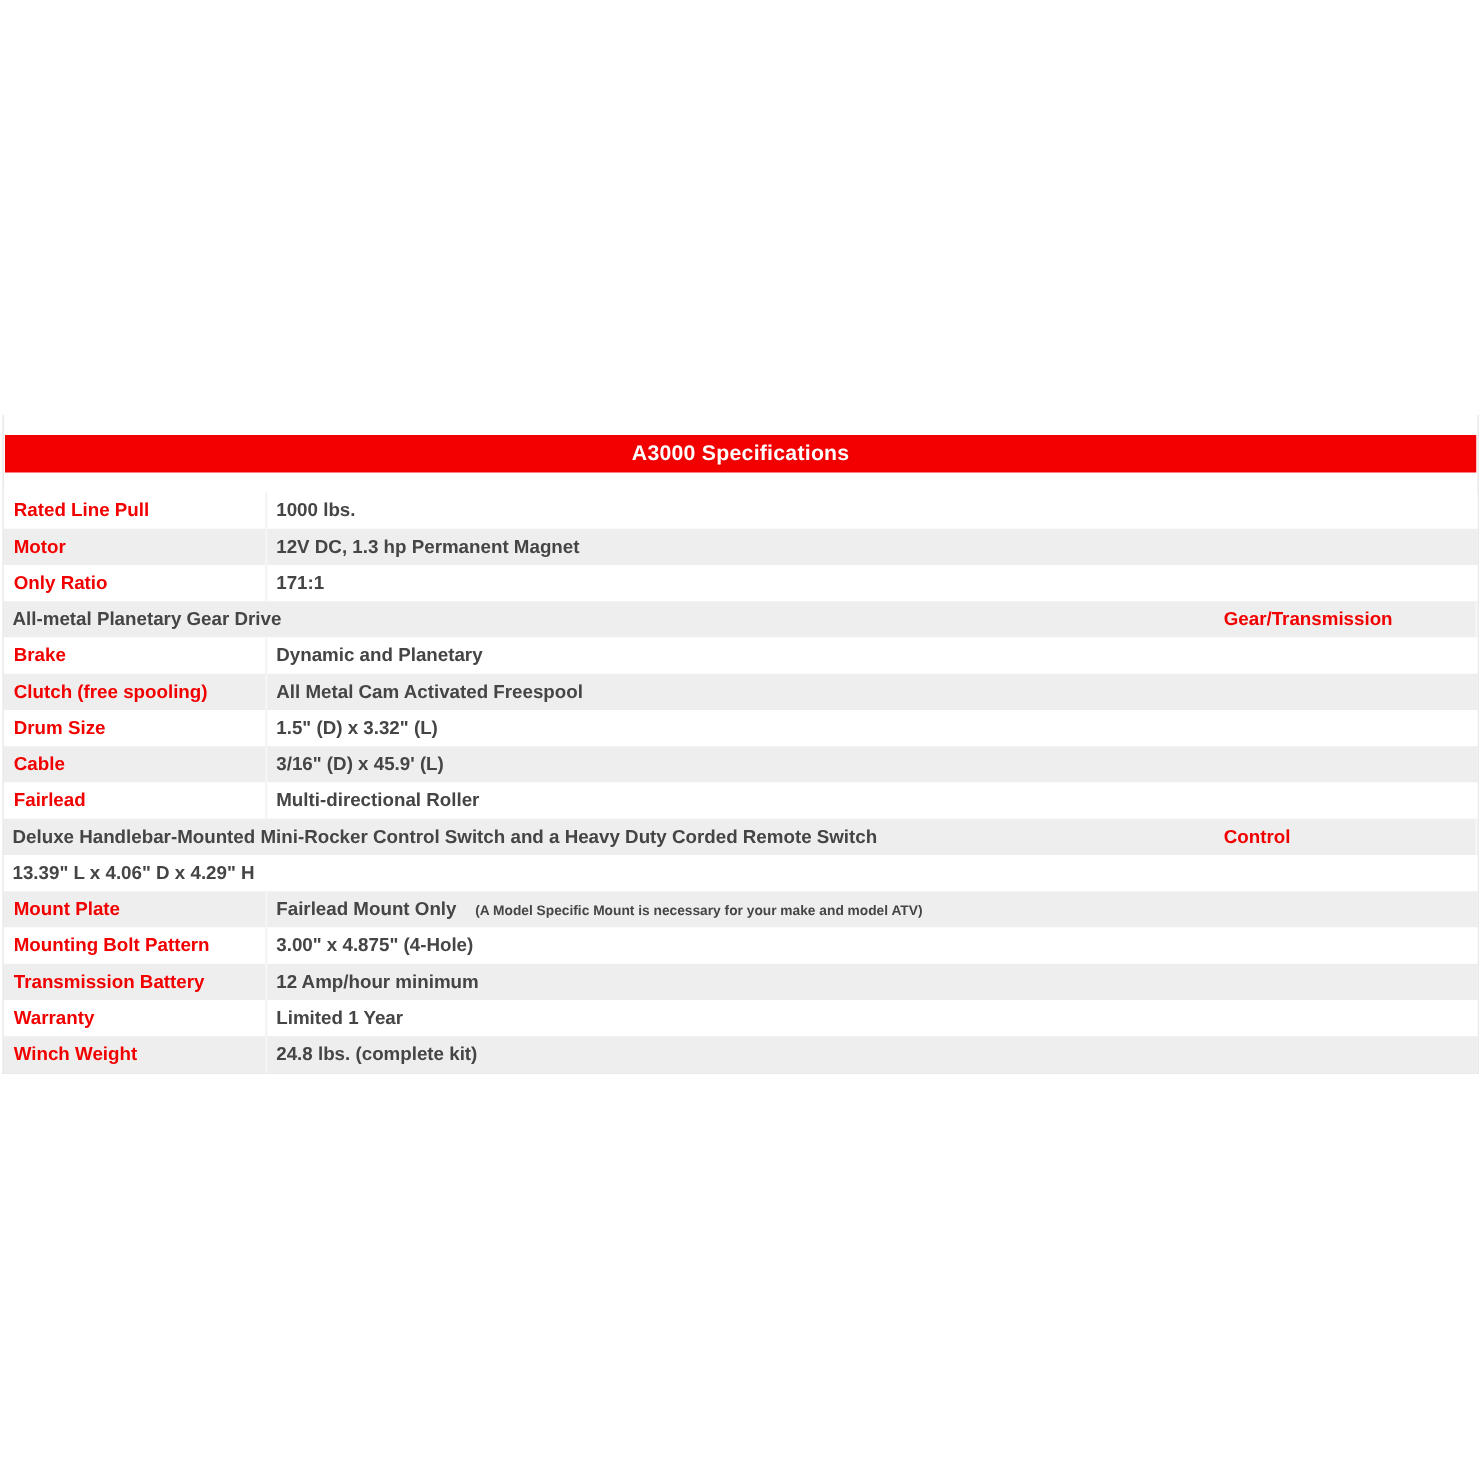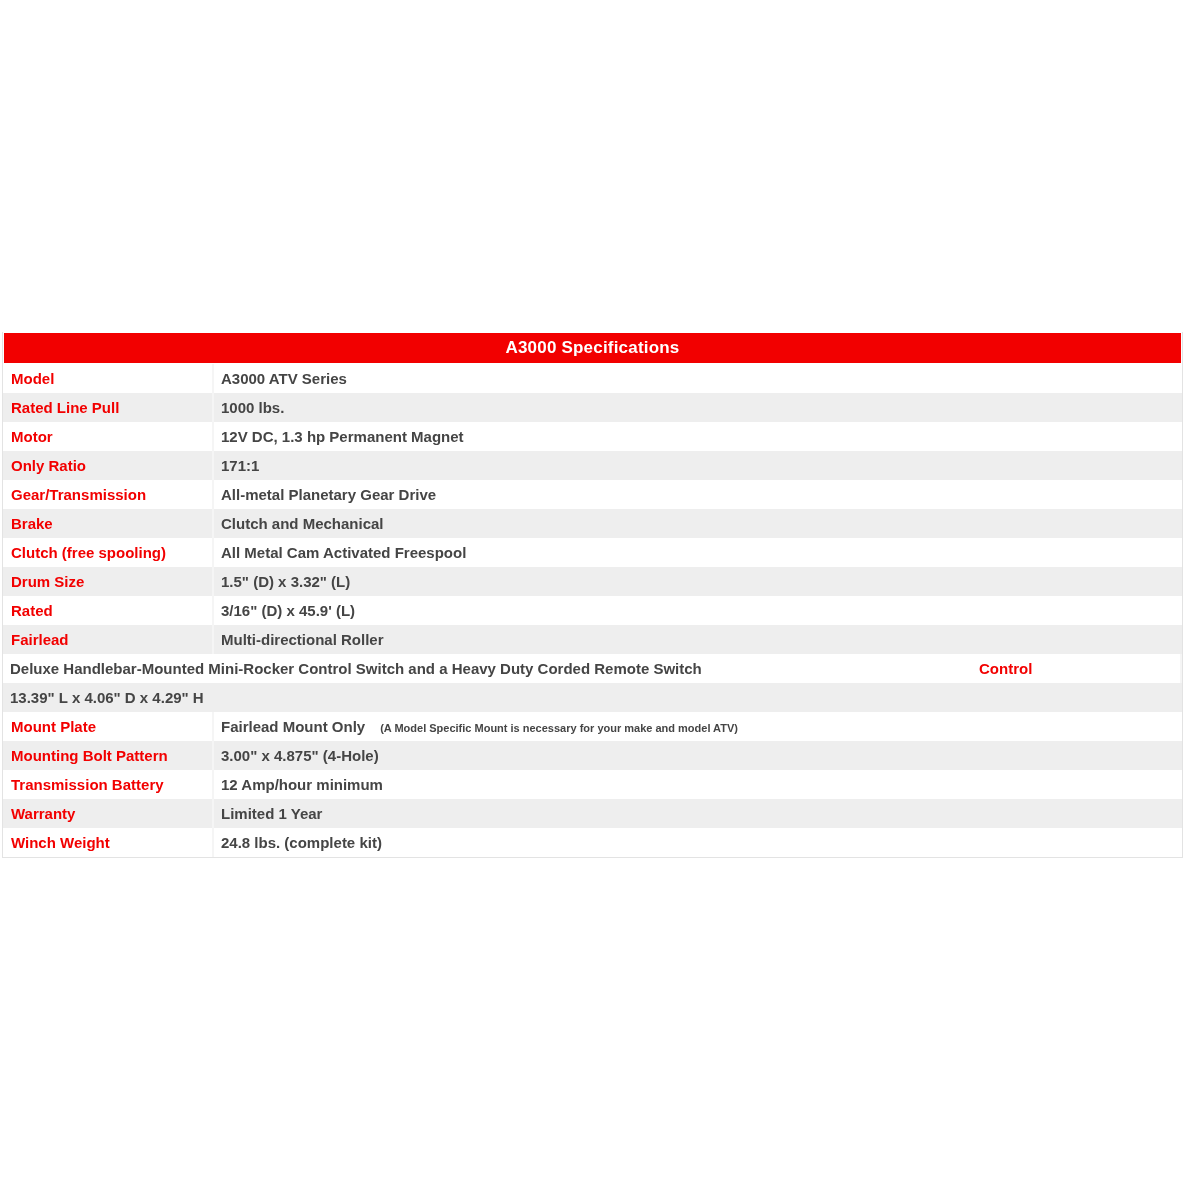--- a/index.html
+++ b/index.html
@@ -14,21 +14,21 @@
   .spec-table {
     position: absolute;
     top: 332px; left: 2px;
     width: 1181px;
     border: 1px solid var(--border, #e3e3e3);
     border-top: none;
     background: #fff;
   }
   .spec-header {
     height: 30px;
-    margin: 1px 1px;
+    margin: 16px 1px;
     background: var(--accent-red, #f20000);
     color: var(--header-text, #ffffff);
     font-weight: bold;
     font-size: 17px;
     display: flex;
     align-items: center;
     justify-content: center;
     letter-spacing: 0.2px;
   }
   .spec-rows { width: 100%; }
@@ -66,26 +66,20 @@
 </head>
 <body>
 
 <div class="page">
   <div class="spec-table">
 
     <div class="spec-header">A3000 Specifications</div>
 
     <div class="spec-rows">
 
-      <div class="spec-row">
-        <div class="cell cell-label">Model</div>
-        <div class="cell cell-value">
-            <span class="val">A3000 ATV Series</span>
-          </div>
-      </div>
 
       <div class="spec-row">
         <div class="cell cell-label">Rated Line Pull</div>
         <div class="cell cell-value">
             <span class="val">1000 lbs.</span>
           </div>
       </div>
 
       <div class="spec-row">
         <div class="cell cell-label">Motor</div>
@@ -95,49 +89,49 @@
       </div>
 
       <div class="spec-row">
         <div class="cell cell-label">Only Ratio</div>
         <div class="cell cell-value">
             <span class="val">171:1</span>
           </div>
       </div>
 
       <div class="spec-row">
-        <div class="cell cell-label">Gear/Transmission</div>
         <div class="cell cell-value">
             <span class="val">All-metal Planetary Gear Drive</span>
           </div>
+        <div class="cell cell-label">Gear/Transmission</div>
       </div>
 
       <div class="spec-row">
         <div class="cell cell-label">Brake</div>
         <div class="cell cell-value">
-            <span class="val">Clutch and Mechanical</span>
+            <span class="val">Dynamic and Planetary</span>
           </div>
       </div>
 
       <div class="spec-row">
         <div class="cell cell-label">Clutch (free spooling)</div>
         <div class="cell cell-value">
             <span class="val">All Metal Cam Activated Freespool</span>
           </div>
       </div>
 
       <div class="spec-row">
         <div class="cell cell-label">Drum Size</div>
         <div class="cell cell-value">
             <span class="val">1.5" (D) x 3.32" (L)</span>
           </div>
       </div>
 
       <div class="spec-row">
-        <div class="cell cell-label">Rated</div>
+        <div class="cell cell-label">Cable</div>
         <div class="cell cell-value">
             <span class="val">3/16" (D) x 45.9' (L)</span>
           </div>
       </div>
 
       <div class="spec-row">
         <div class="cell cell-label">Fairlead</div>
         <div class="cell cell-value">
             <span class="val">Multi-directional Roller</span>
           </div>

